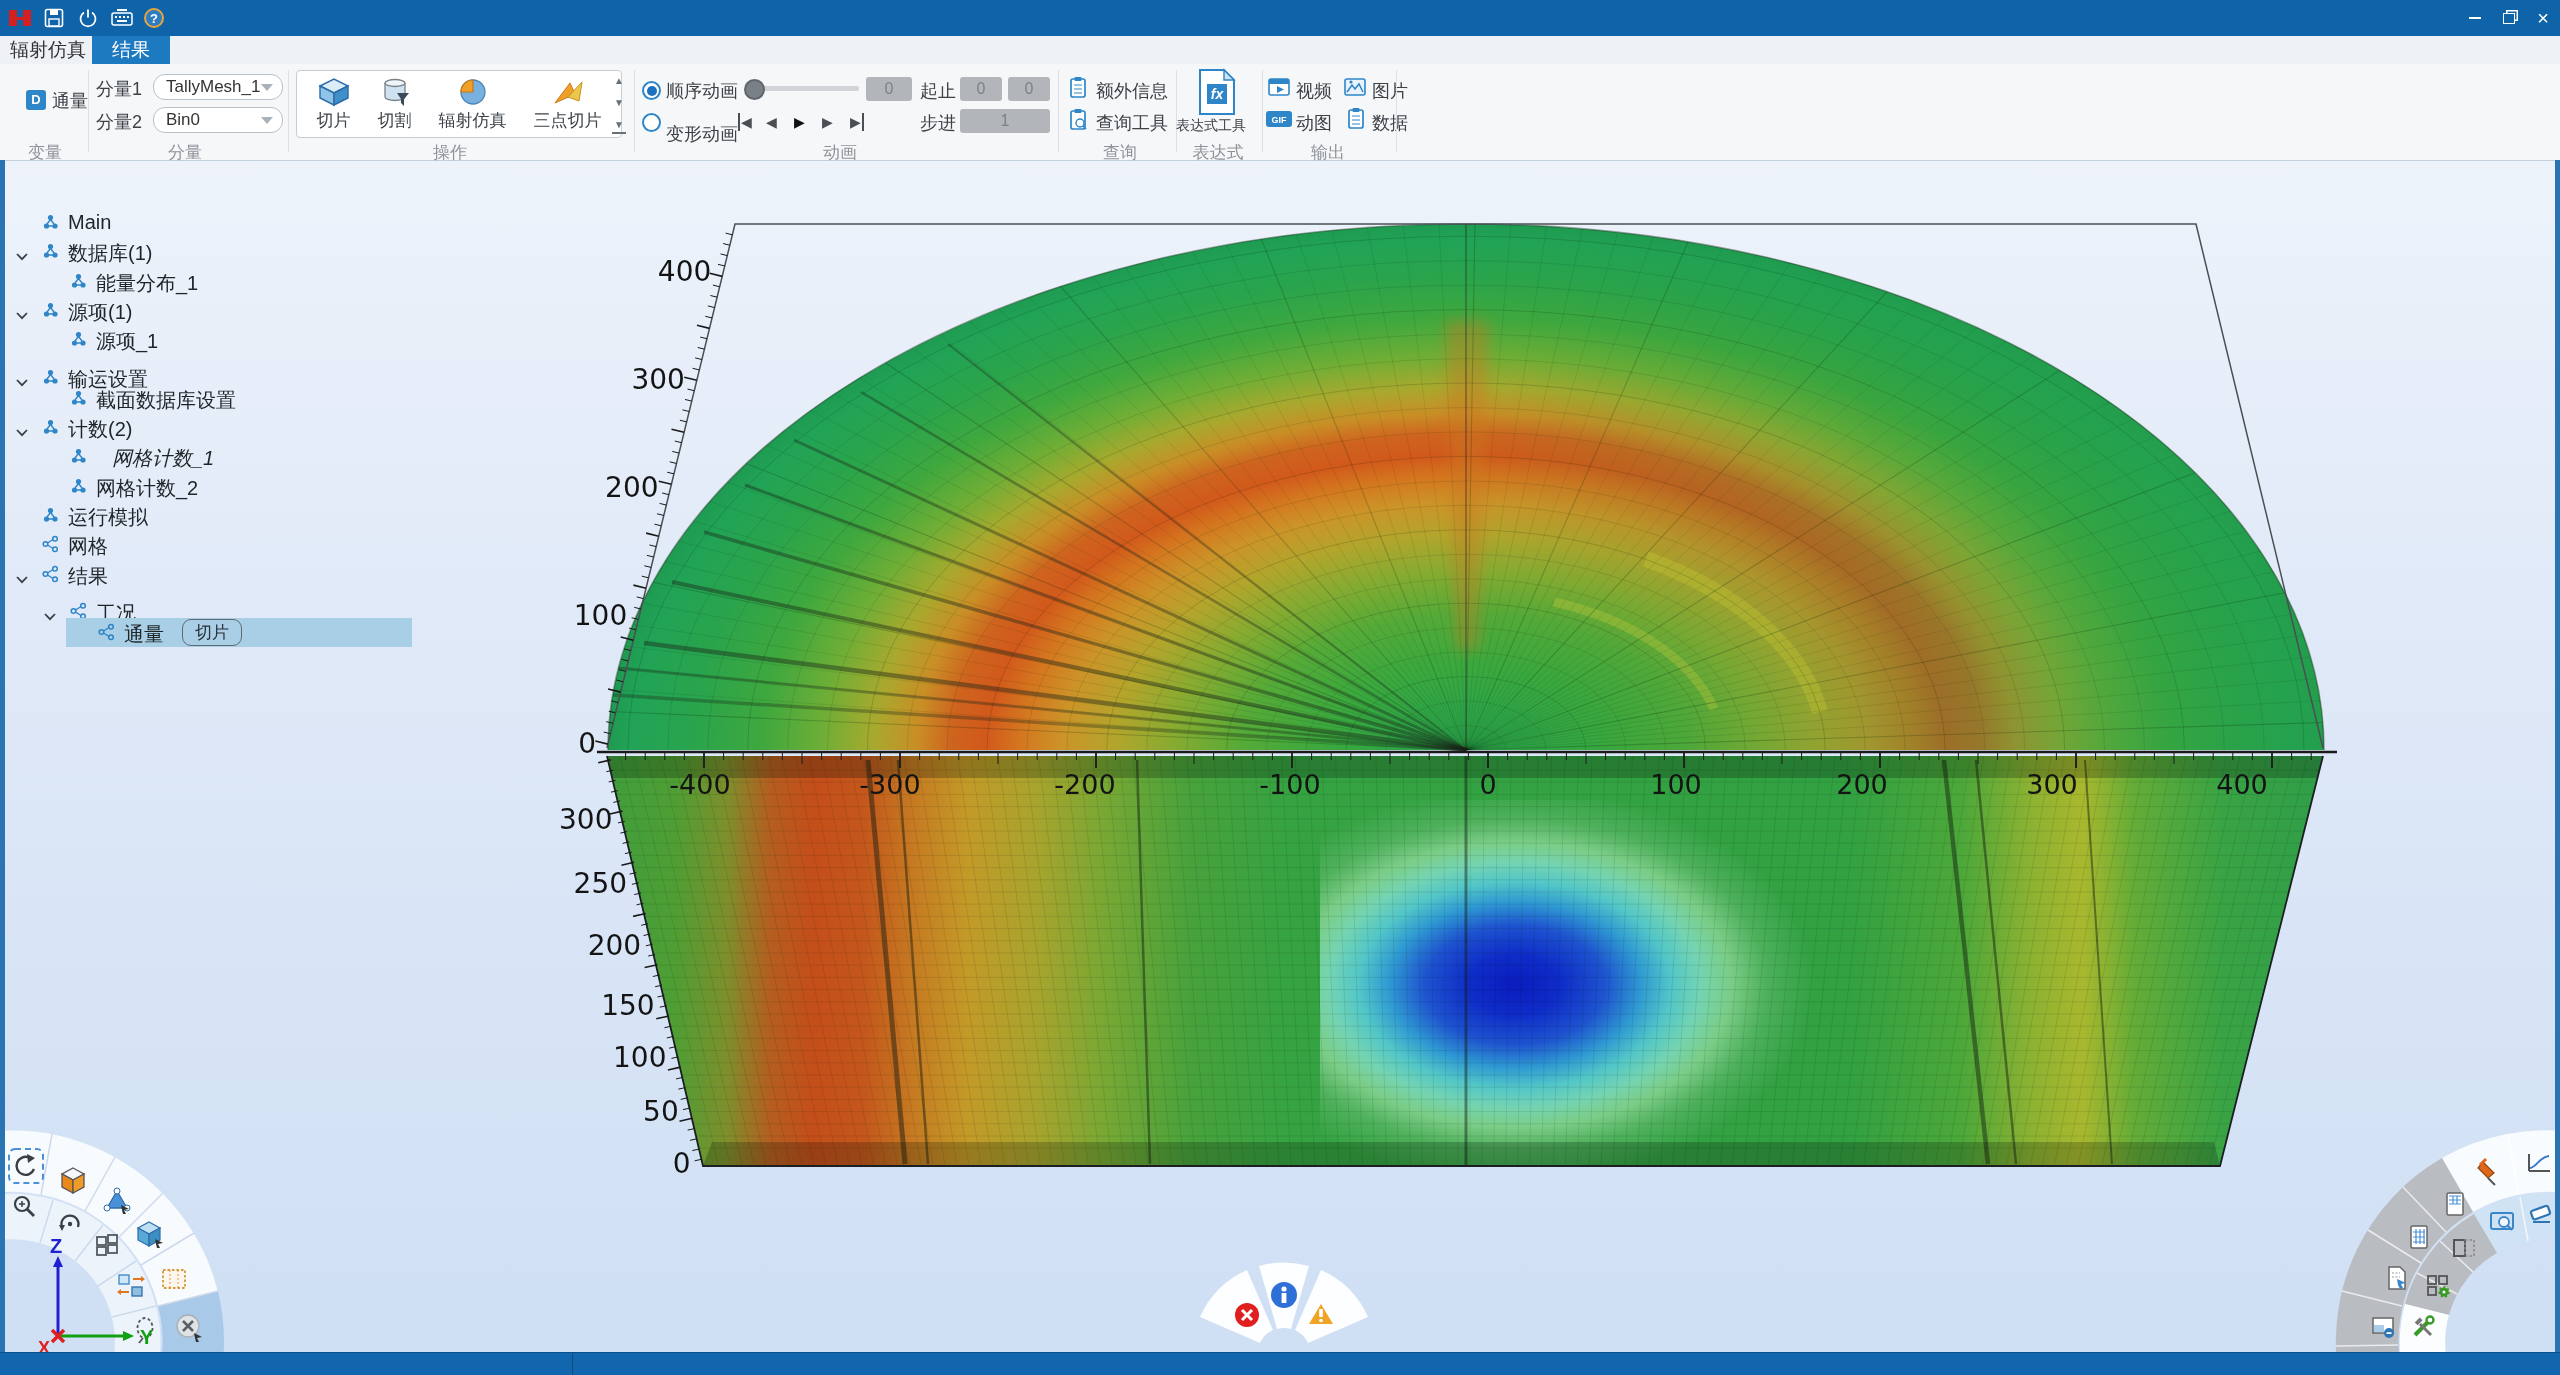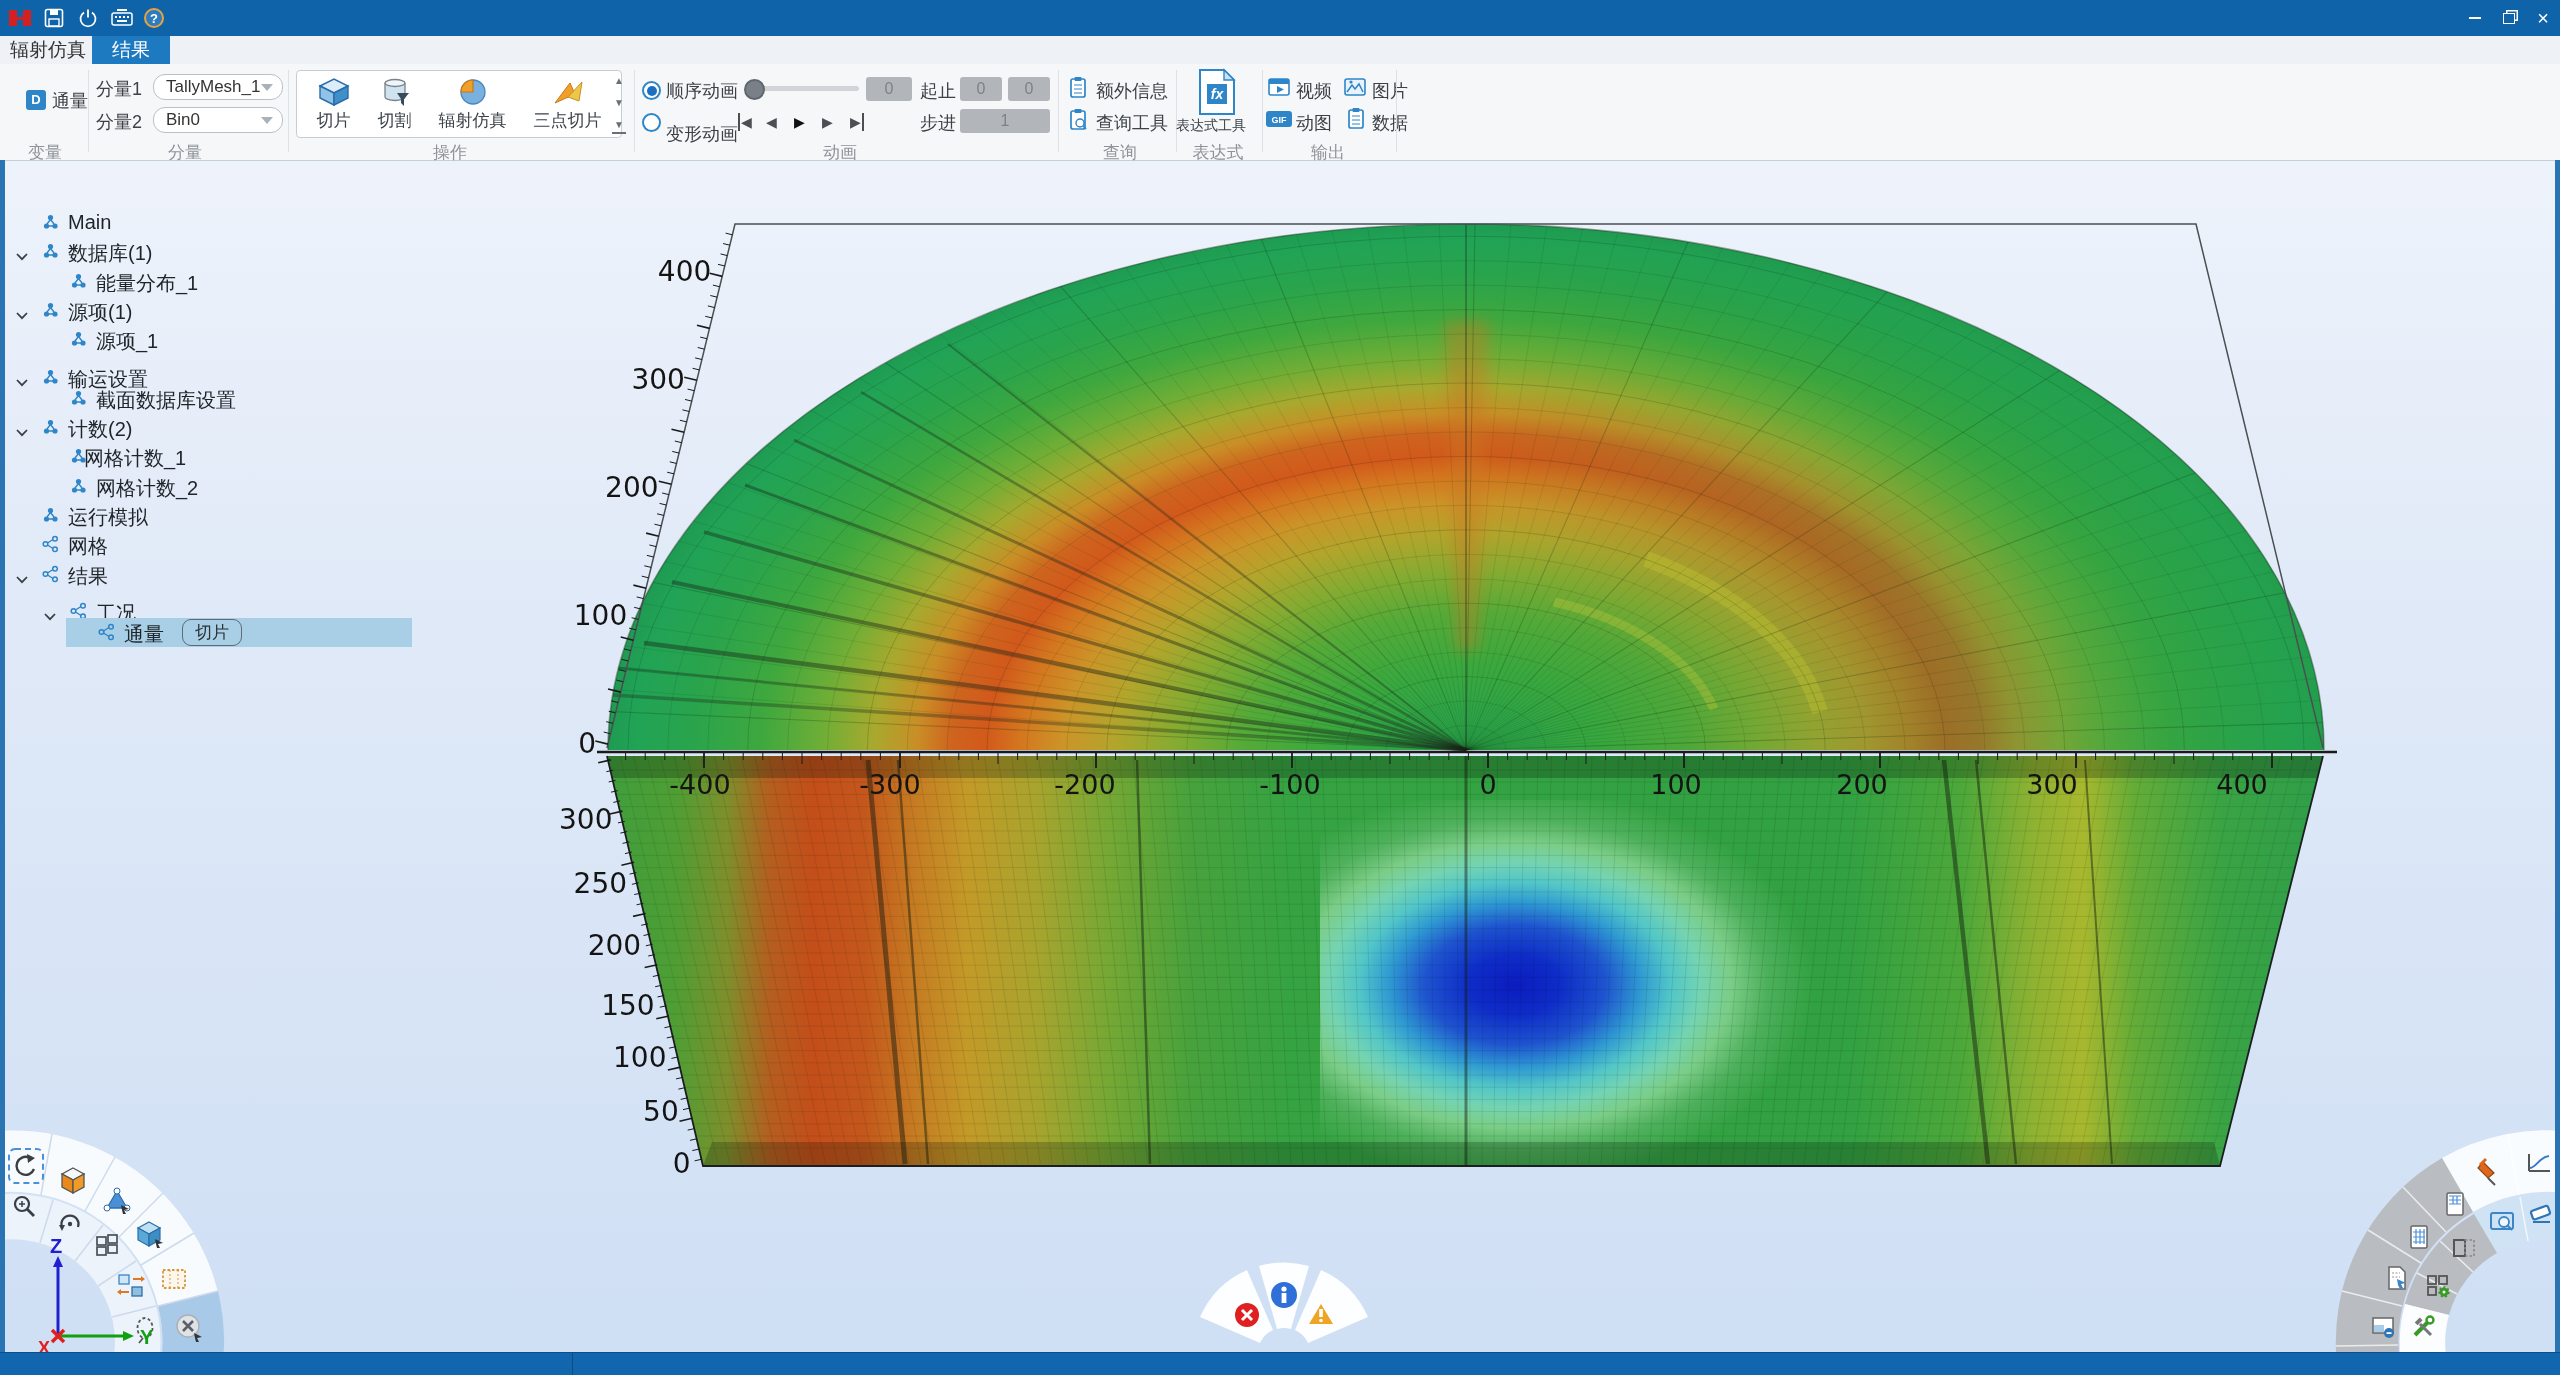--- a/index.html
+++ b/index.html
@@ -900,21 +900,21 @@
           </svg></span>
         <span class="tlabel" style="left: 68px;">计数(2)</span>
       </div>
       <div class="trow" style="top: 234.4px;">
         <span class="ticon" style="left: 70px;"><svg width="18" height="18" viewBox="0 0 18 18">
             <path d="M8.5,6.5 L5,11 M8.5,6.5 L12,11 M6,13 H11" stroke="#2e86c8" stroke-width="1.4" fill="none"></path>
             <circle cx="4.5" cy="13" r="2.6" fill="#2e86c8"></circle>
             <circle cx="13" cy="13" r="2.6" fill="#2e86c8"></circle>
             <circle cx="8.5" cy="4.5" r="2.6" fill="#2e86c8"></circle>
           </svg></span>
-        <span class="tlabel" style="left: 84px;">网格计数_1</span>
+        <span class="tlabel" style="left: 112px; font-style: italic;">网格计数_1</span>
       </div>
       <div class="trow" style="top: 263.7px;">
         <span class="ticon" style="left: 70px;"><svg width="18" height="18" viewBox="0 0 18 18">
             <path d="M8.5,6.5 L5,11 M8.5,6.5 L12,11 M6,13 H11" stroke="#2e86c8" stroke-width="1.4" fill="none"></path>
             <circle cx="4.5" cy="13" r="2.6" fill="#2e86c8"></circle>
             <circle cx="13" cy="13" r="2.6" fill="#2e86c8"></circle>
             <circle cx="8.5" cy="4.5" r="2.6" fill="#2e86c8"></circle>
           </svg></span>
         <span class="tlabel" style="left: 96px;">网格计数_2</span>
       </div>

